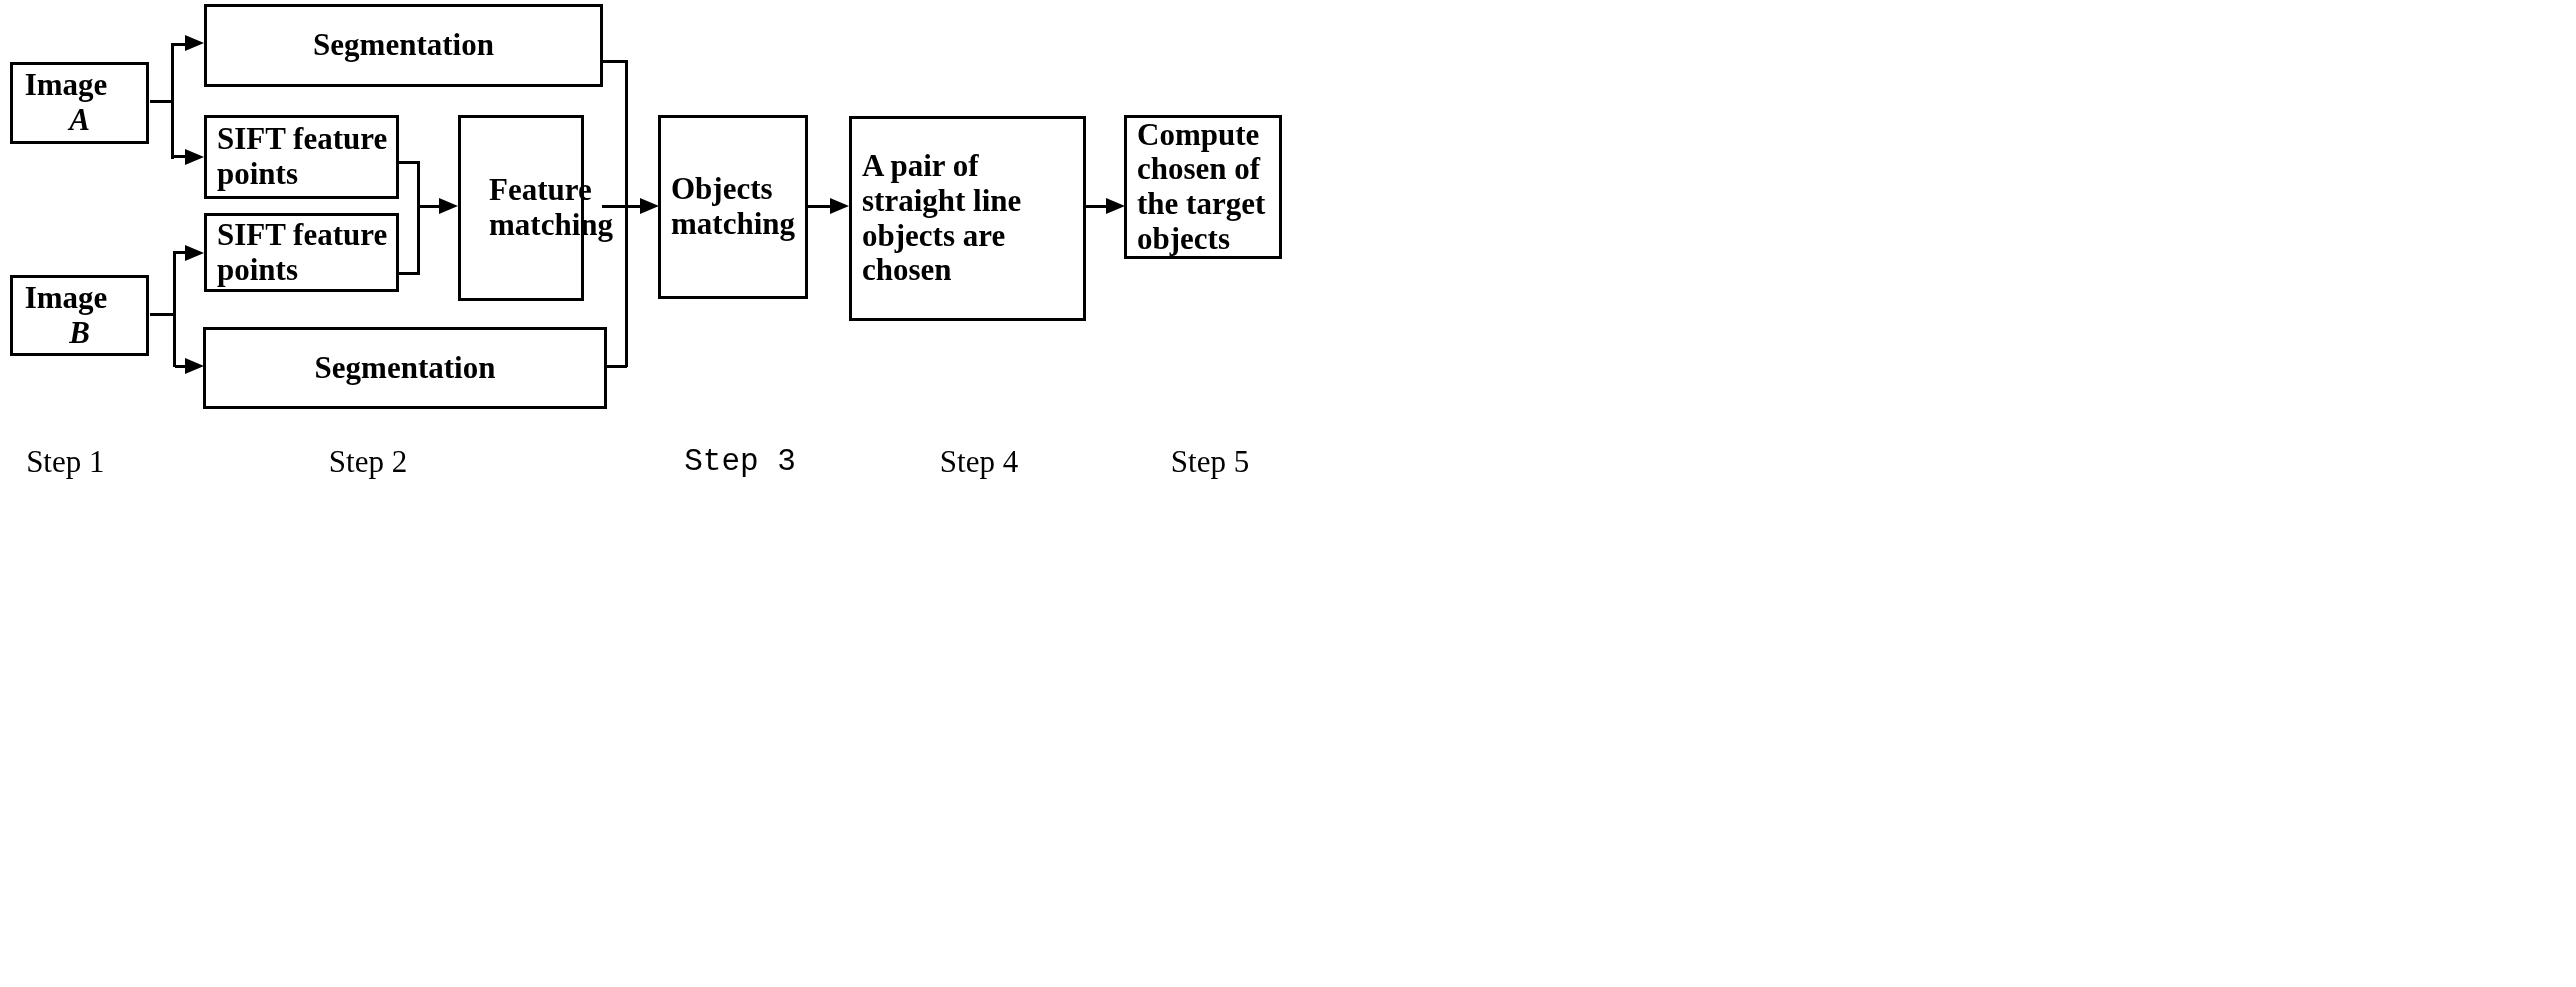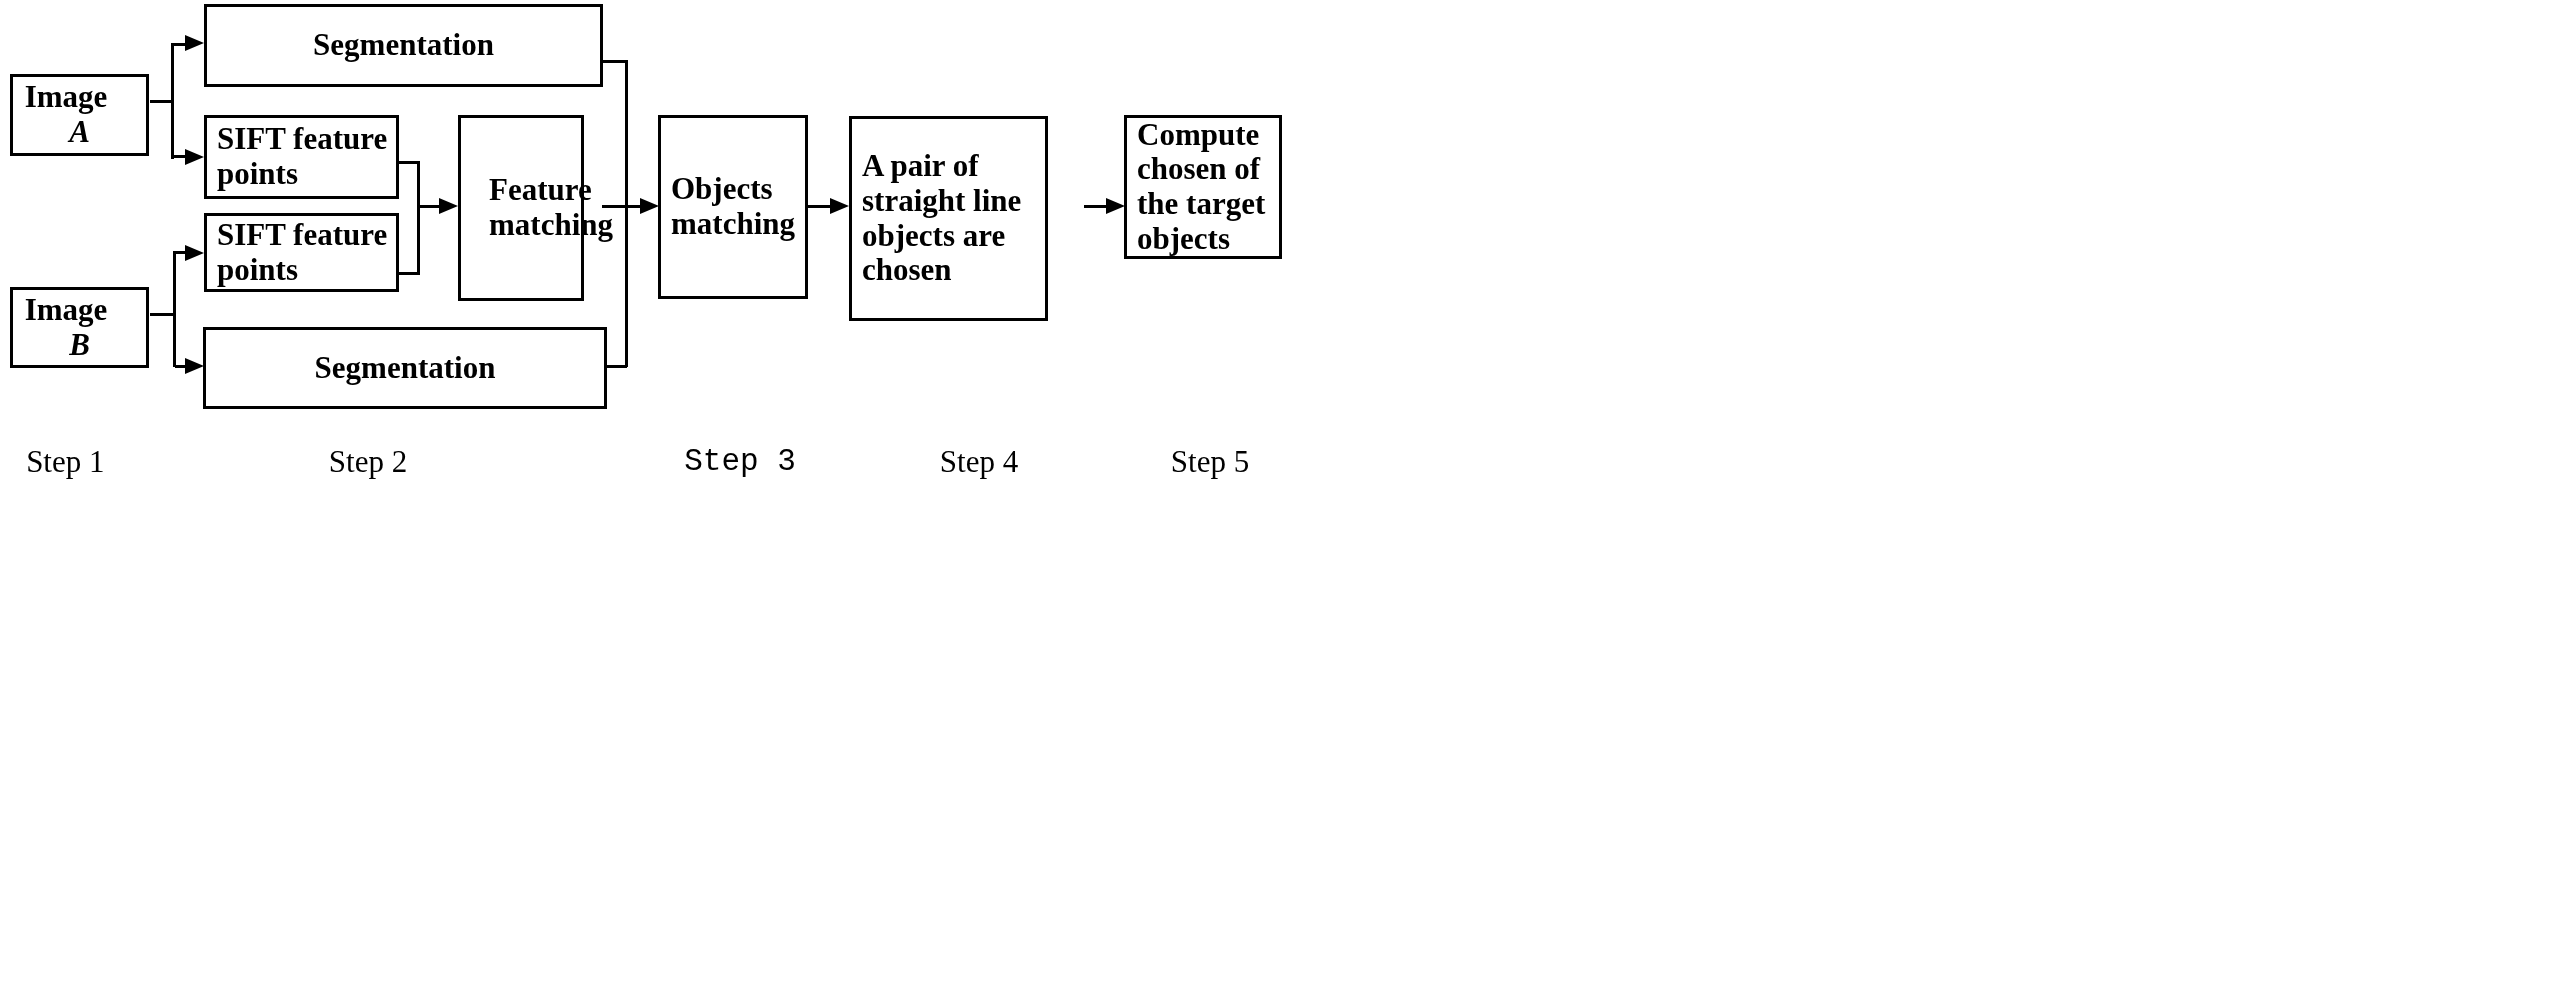--- a/index.html
+++ b/index.html
@@ -24,21 +24,20 @@
     font-size: 31px;
     line-height: 1.12;
     white-space: nowrap;
     font-weight: bold;
   }
   .box.center { align-items: center; }
   .box.left  { align-items: flex-start; padding-left: 10px; padding-right: 1.7px; }
   .box.imgbox {
     justify-content: space-between;
     padding: 3.3px 3.3px 6.7px 11.7px;
-    margin-top: 12px;
   }
   .box.imgbox .variant {
     align-self: center;
     font-style: italic;
     padding-right: 8.4px;
   }
   .hline, .vline { position: absolute; background: var(--line); }
   .arrow {
     position: absolute;
     width: 0; height: 0;
@@ -90,21 +89,21 @@
   <div class="box left" style="left:458px; top:115px; width:126px; height:186px;padding-left:28px;">
     <span>Feature</span>
     <span>matching</span>
   </div>
 
   <div class="box left" style="left:658px; top:115px; width:150px; height:184px;">
     <span>Objects</span>
     <span>matching</span>
   </div>
 
-  <div class="box left" style="left:849px; top:116px; width:199px; height:205px;">
+  <div class="box left" style="left:849px; top:116px; width:237px; height:205px;">
     <span>A pair of</span>
     <span>straight line</span>
     <span>objects are</span>
     <span>chosen</span>
   </div>
 
   <div class="box left" style="left:1124px; top:115px; width:158px; height:144px;">
     <span>Compute</span>
     <span>chosen of</span>
     <span>the target</span>

